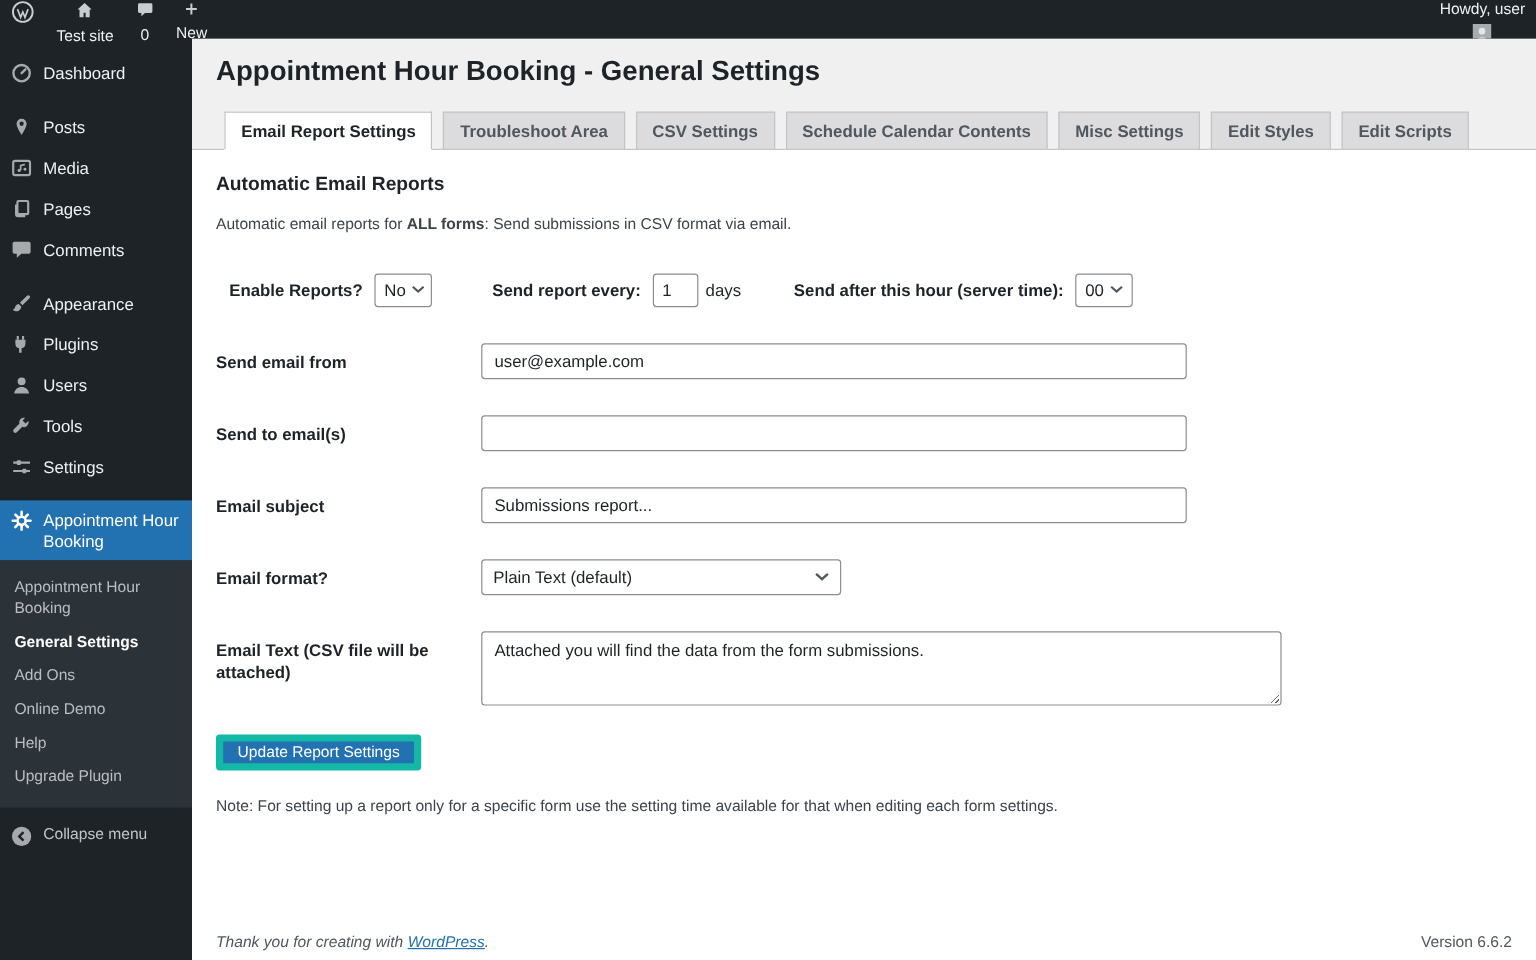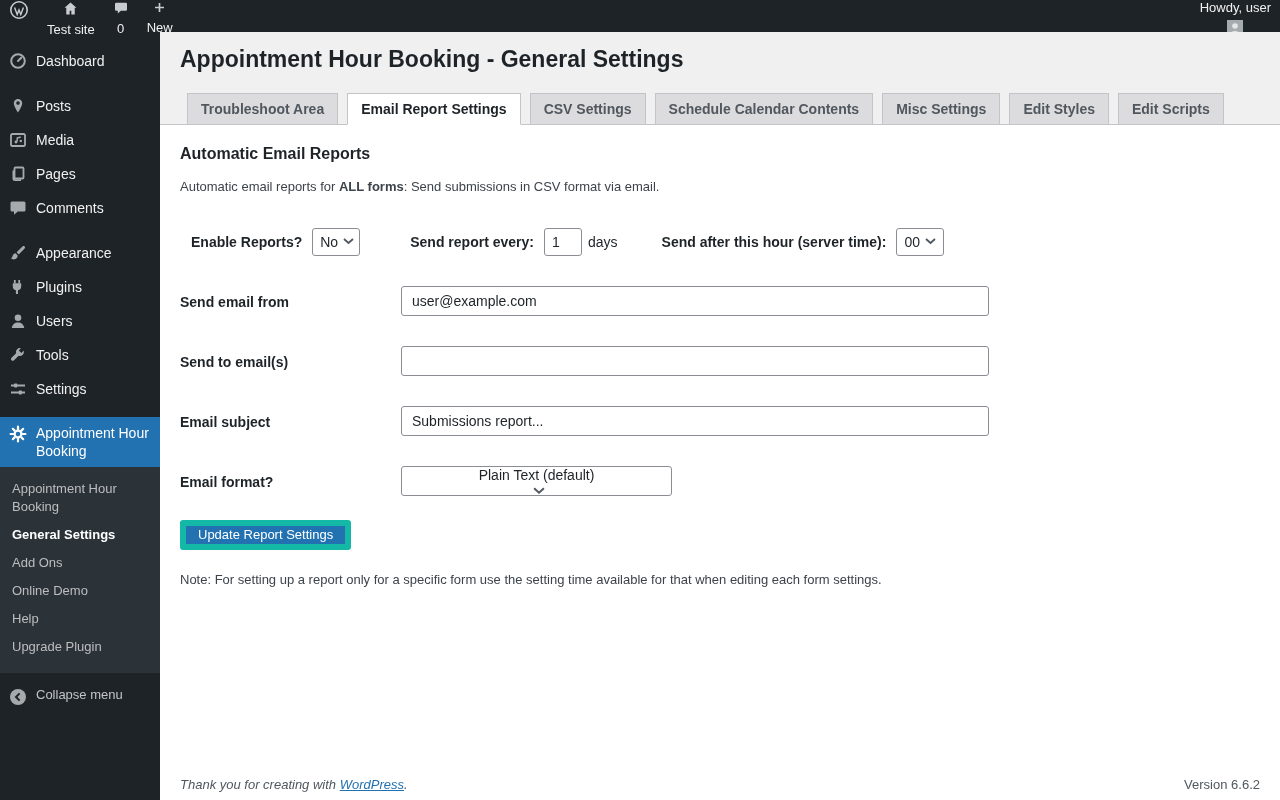--- a/index.html
+++ b/index.html
@@ -79,21 +79,21 @@
   .gap1 { margin-left:50px; }
   .gap2 { margin-left:44px; }
   .days { margin-left:6px; }
 
   .select {
     display:inline-flex; align-items:center; justify-content:space-between;
     height:28px; border:1px solid #8c8d94; border-radius:3px; background:#fff;
     padding:12px 7px; font-size:14px; color:#1d2327; cursor:pointer;
   }
   .select.sm { width:48px; }
-  .select.fmt { width:271px; height:30px; padding:0 9px;flex-direction:column; }
+  .select.fmt { width:300px; height:30px; padding:0 9px; }
   .select svg { margin-left:5px; flex:none; }
 
   input.tiny {
     width:38px; height:28px; border:1px solid #8c8d94; border-radius:3px;
     padding:0 7px; font-size:14px; color:#1d2327; font-family:inherit;
   }
 
   .frow { display:flex; margin-top:30px; font-size:14px; }
   .frow .flabel { width:221px; flex:none; font-weight:700; color:#1d2327; padding-top:7px; line-height:1.3; padding-right:14px; }
   .frow input.wide {
@@ -305,22 +305,22 @@
     </div>
   </div>
 </div>
 
 <div class="main">
   <div class="title-wrap">
     <h1>Appointment Hour Booking - General Settings</h1>
   </div>
 
   <div class="tabs">
+    <a class="tab active">Email Report Settings</a>
     <a class="tab">Troubleshoot Area</a>
-    <a class="tab active">Email Report Settings</a>
     <a class="tab">CSV Settings</a>
     <a class="tab">Schedule Calendar Contents</a>
     <a class="tab">Misc Settings</a>
     <a class="tab">Edit Styles</a>
     <a class="tab">Edit Scripts</a>
   </div>
 
   <div class="panel">
     <h2>Automatic Email Reports</h2>
     <p class="intro"><span>Automatic email reports for </span><strong>ALL forms</strong><span>: Send submissions in CSV format via email.</span></p>
@@ -363,20 +363,24 @@
     <div class="frow">
       <span class="flabel">Email format?</span>
       <span class="select fmt">
         <span>Plain Text (default)</span>
         <svg width="12" height="8" viewBox="0 0 11 7">
             <path d="M1 1l4.5 4L10 1" stroke="#50575e" stroke-width="1.8" fill="none"></path>
           </svg>
       </span>
     </div>
 
+    <div class="frow">
+      <span class="flabel">Email Text (CSV file will be attached)</span>
+      <textarea style="">Attached you will find the data from the form submissions.</textarea>
+    </div>
 
     <button class="primary">Update Report Settings</button>
 
     <p class="note">Note: For setting up a report only for a specific form use the setting time available for that when editing each form settings.</p>
 
     <div class="footer">
       <span class="thanks"><span>Thank you for creating with </span><a>WordPress</a><span>.</span></span>
       <span class="version">Version 6.6.2</span>
     </div>
   </div>

